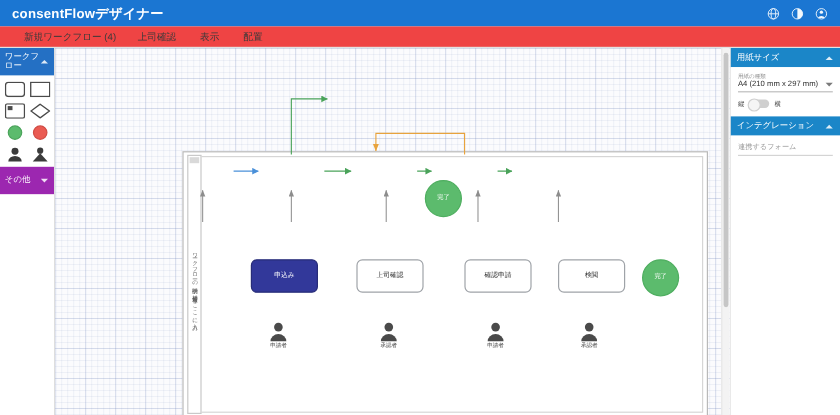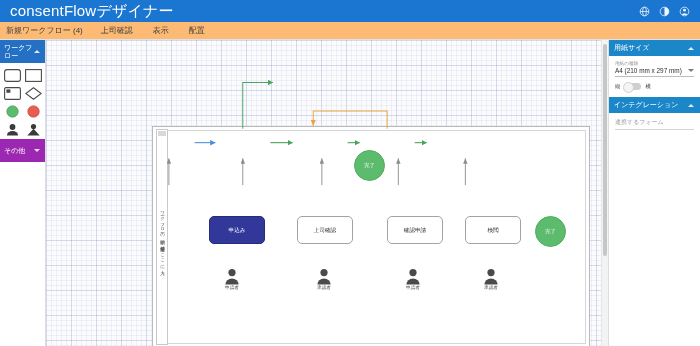--- a/index.html
+++ b/index.html
@@ -20,41 +20,41 @@
   
   .topbar {
     height: 22px; min-height: 22px;
     background: #1b76d2;
     display: flex; align-items: center;
     padding: 0 10px;
     box-sizing: border-box;
     color: #ffffff;
   }
   .brand {
-    font-size: 15px; font-weight: normal;
+    font-size: 11px; font-weight: bold;
     letter-spacing: .2px;
     white-space: nowrap;
   }
   .topbar-spacer { flex: 1; }
   .topbar-icons { display: flex; align-items: center; gap: 9px; }
   .ticon {
     width: 11px; height: 11px;
     display: flex; align-items: center; justify-content: center;
     color: #fff; opacity: .95;
   }
   .ticon svg { display: block; }
 
   
   .menubar {
     height: 18px; min-height: 18px;
-    background: #fdba74;
+    background: #ef4444;
     border-bottom: 1px solid #e2e2e2;
     display: flex; align-items: center;
     box-sizing: border-box;
-    padding-left: 2px;
+    padding-left: 16px;
   }
   .menu-title {
     font-size: 8px; color: #3a3a3a;
     padding: 0 8px 0 4px;
     white-space: nowrap;
   }
   .menu-item {
     font-size: 8px; color: #3a3a3a;
     padding: 0 10px;
     white-space: nowrap; cursor: default;

